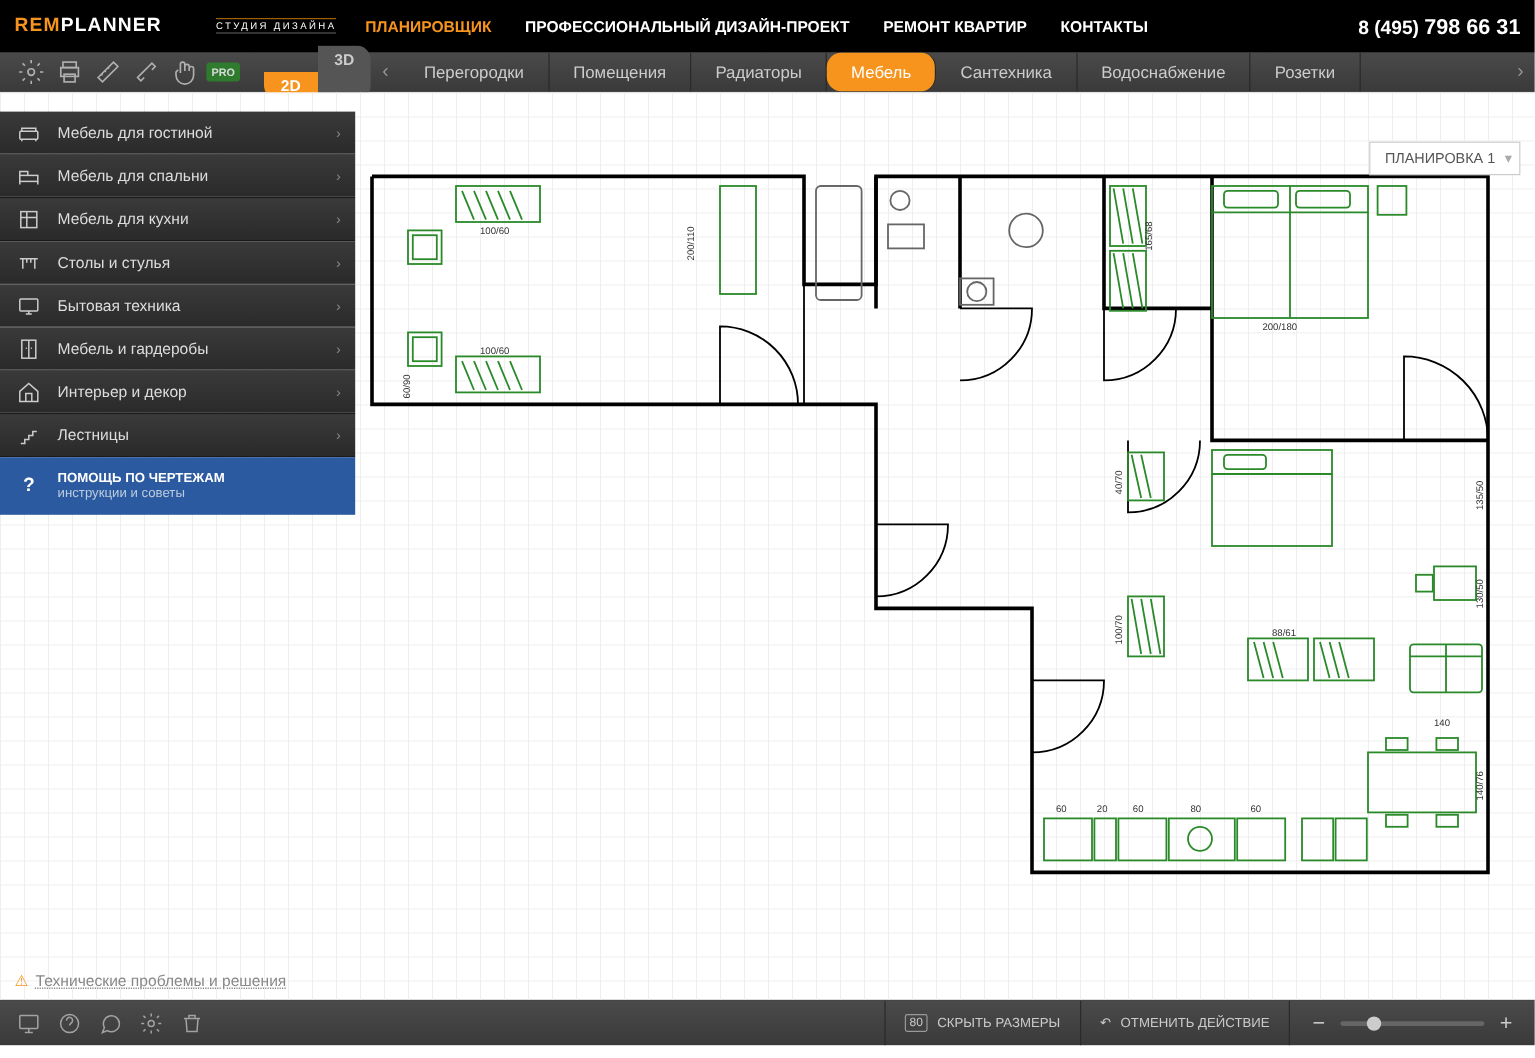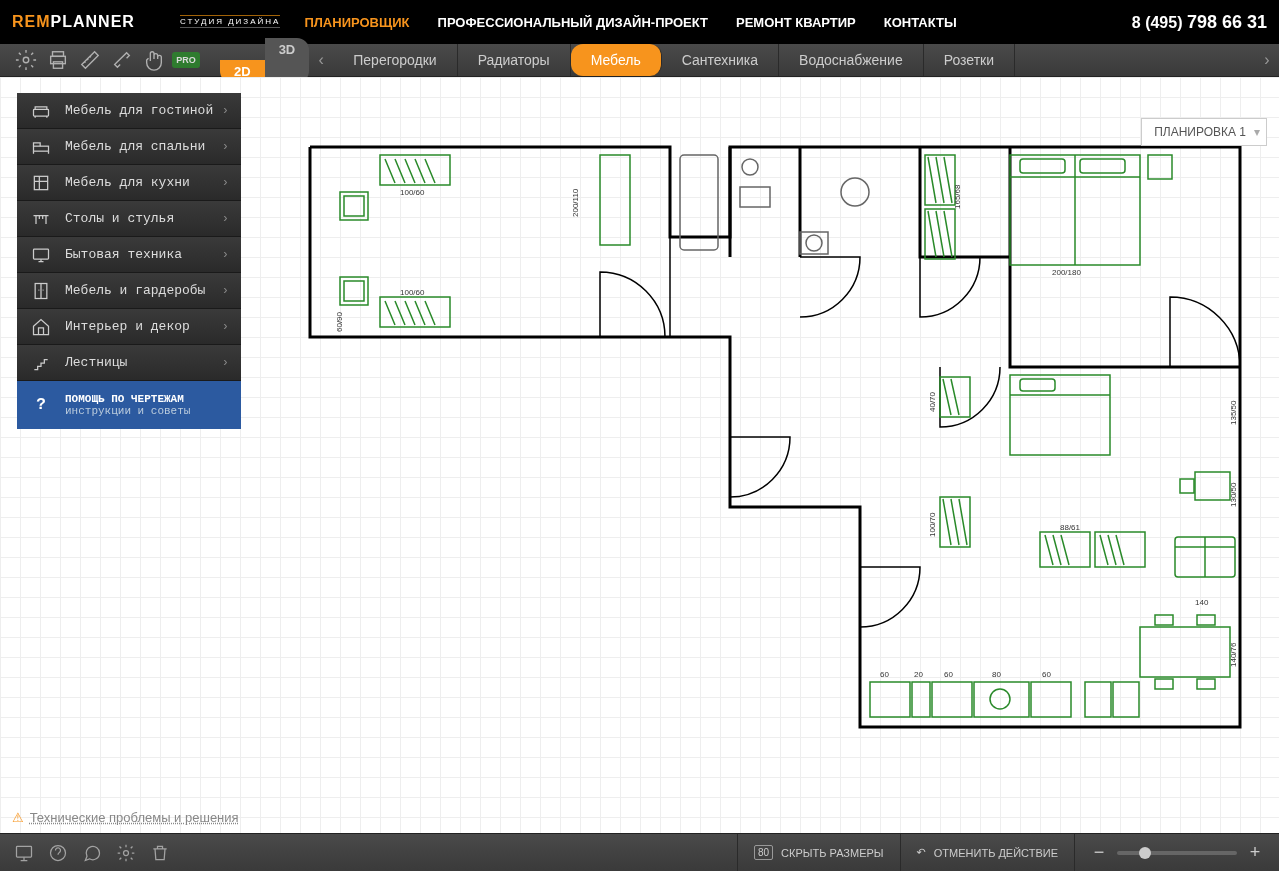--- a/index.html
+++ b/index.html
@@ -31,21 +31,21 @@
 .arrow-btn { width: 24px; height: 44px; display: flex; align-items: center; justify-content: center; cursor: pointer; color: #999; font-size: 16px; }
 .tabs { display: flex; flex: 1; height: 100%; }
 .tab { padding: 0 20px; display: flex; align-items: center; font-size: 14px; color: #ccc; cursor: pointer; border-right: 1px solid #2a2a2a; }
 .tab.active { background: #f7941d; color: #fff; border-radius: 12px; }
 
 
 .main { position: relative; height: calc(882px - 44px - 44px - 38px); background: #fff; }
 .grid-bg { position: absolute; inset: 0; background-image: linear-gradient(#eee 1px, transparent 1px), linear-gradient(90deg, #eee 1px, transparent 1px); background-size: 20px 20px; }
 
 
-.sidebar { position: absolute; left: 17px; top: 16px; width: 224px; z-index: 10; font-family: Liberation Mono, monospace; }
+.sidebar { position: absolute; left: 0; top: 16px; width: 296px; z-index: 10; }
 .sidebar-item { background: linear-gradient(#3a3a3a, #2a2a2a); border-bottom: 1px solid #1a1a1a; height: 36px; display: flex; align-items: center; padding: 0 12px; cursor: pointer; }
 .sidebar-icon { width: 24px; height: 24px; margin-right: 12px; display: flex; align-items: center; justify-content: center; }
 .sidebar-icon svg { stroke: #ccc; fill: none; }
 .sidebar-label { color: #ddd; font-size: 13px; flex: 1; }
 .sidebar-chevron { color: #888; font-size: 12px; }
 .help-item { background: #2c5aa0; height: 48px; display: flex; align-items: center; padding: 0 12px; cursor: pointer; }
 .help-icon { width: 24px; height: 24px; margin-right: 12px; display: flex; align-items: center; justify-content: center; color: #fff; font-size: 16px; font-weight: bold; }
 .help-text { display: flex; flex-direction: column; }
 .help-title { color: #fff; font-size: 11px; font-weight: bold; }
 .help-sub { color: #bcd; font-size: 11px; }
@@ -131,20 +131,21 @@
         <span class="pro-badge">PRO</span>
       </div>
   </div>
   <div class="view-toggle">
     <div class="view-btn active">2D</div>
     <div class="view-btn inactive">3D</div>
   </div>
   <div class="arrow-btn">‹</div>
   <div class="tabs">
     <div class="tab">Перегородки</div>
+    <div class="tab">Помещения</div>
     <div class="tab">Радиаторы</div>
     <div class="tab active">Мебель</div>
     <div class="tab">Сантехника</div>
     <div class="tab">Водоснабжение</div>
     <div class="tab">Розетки</div>
   </div>
   <div class="arrow-btn">›</div>
 </div>
 
 <div class="main">

